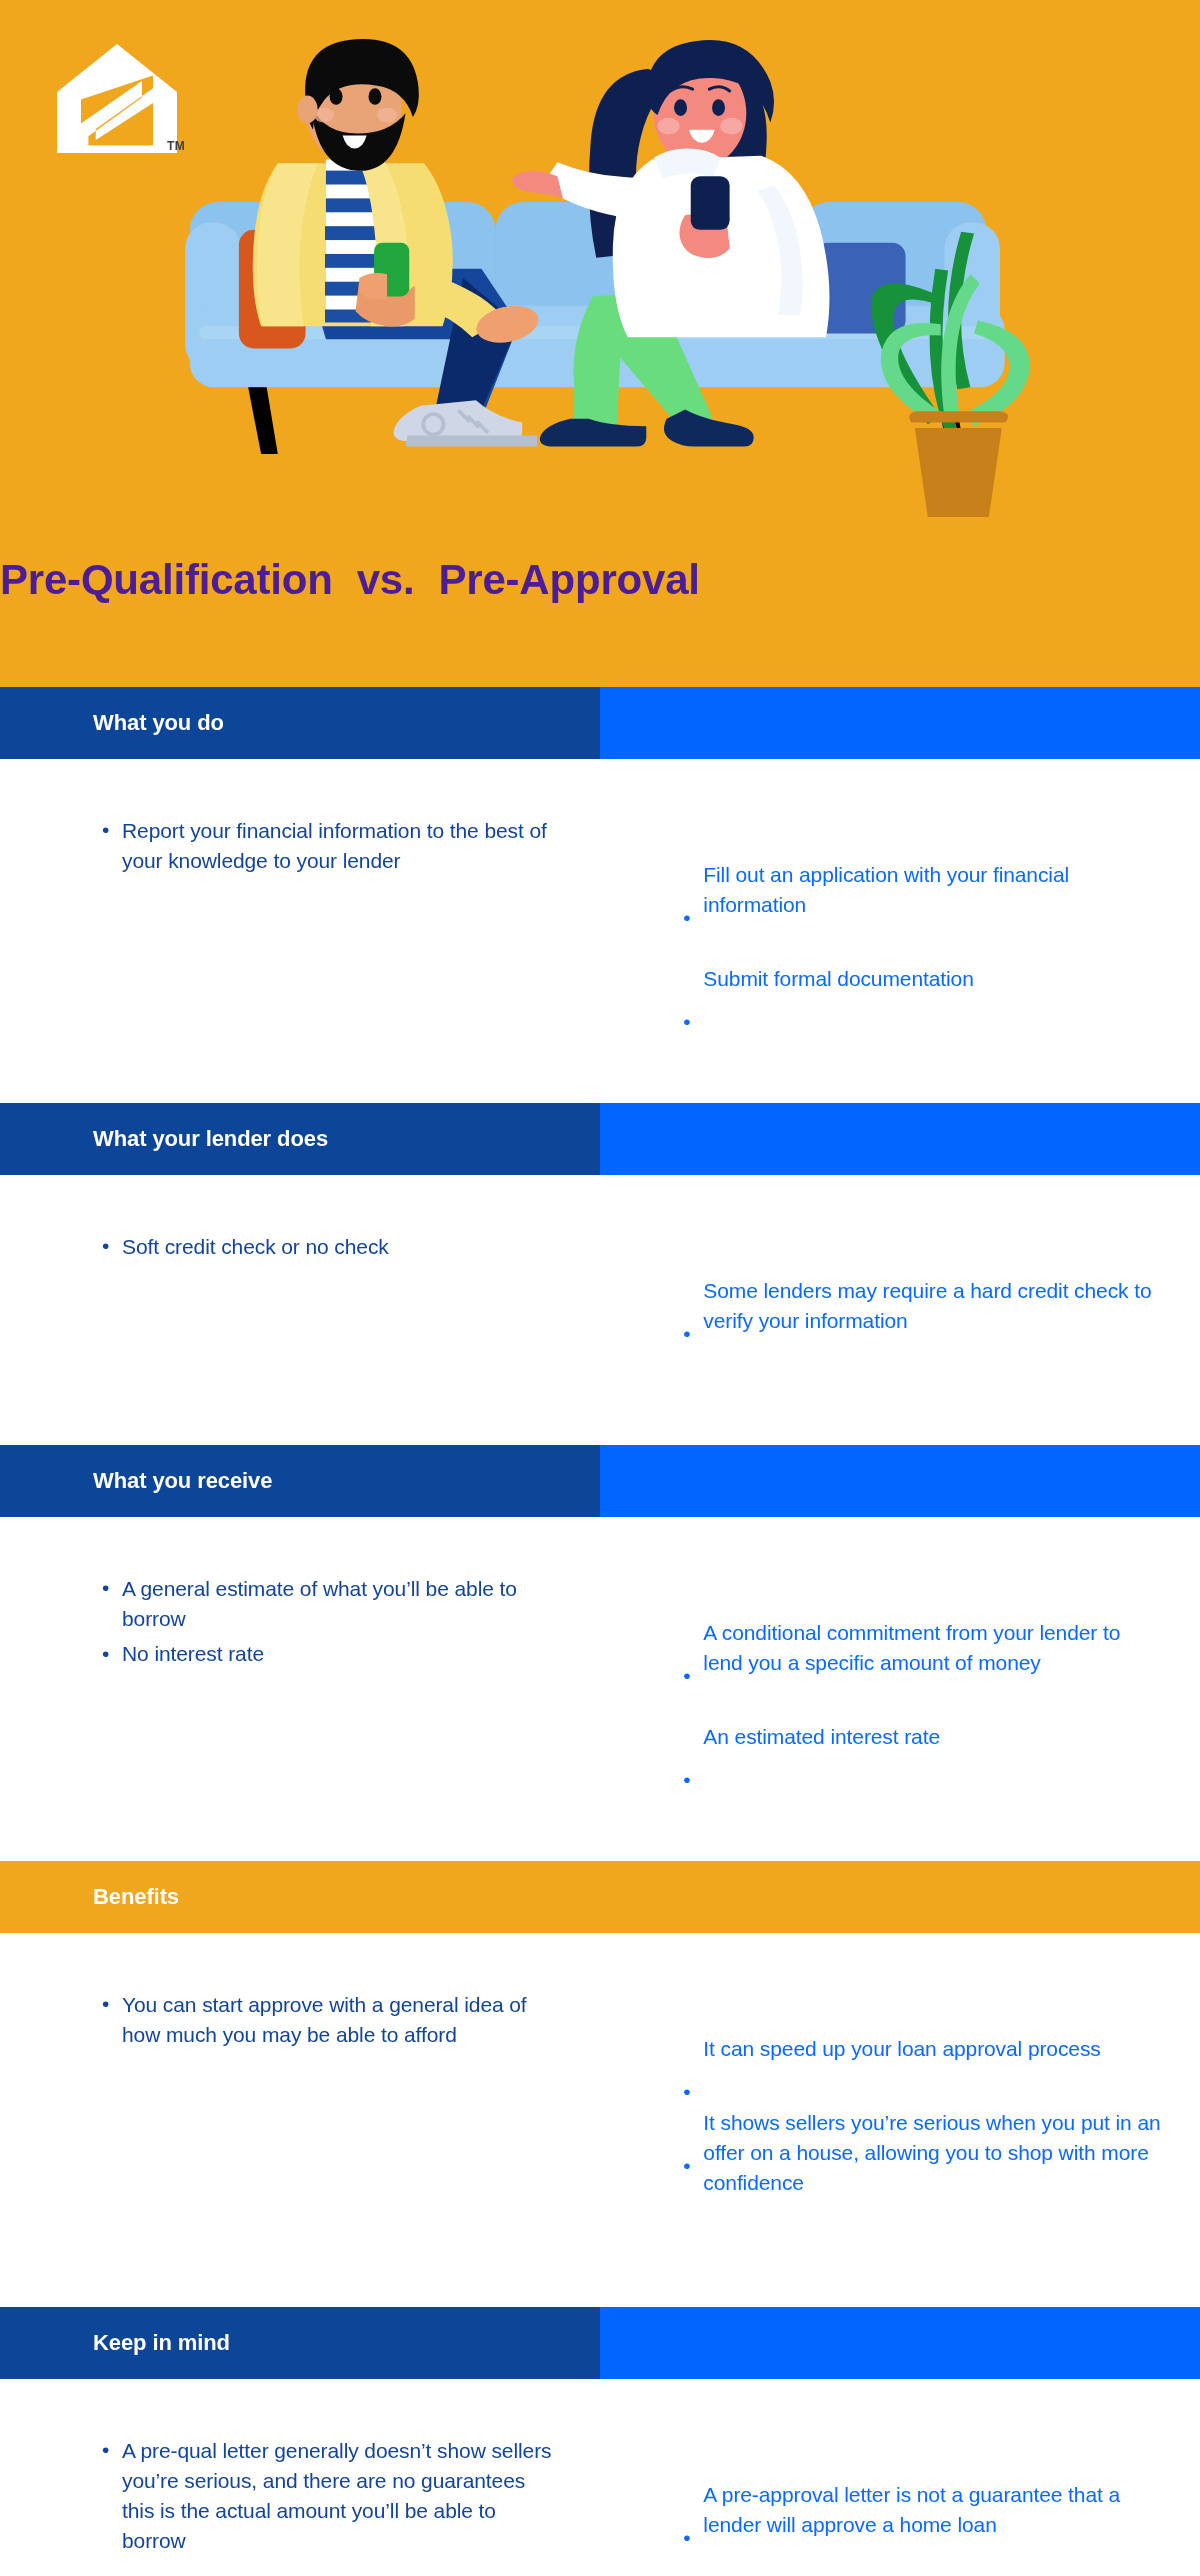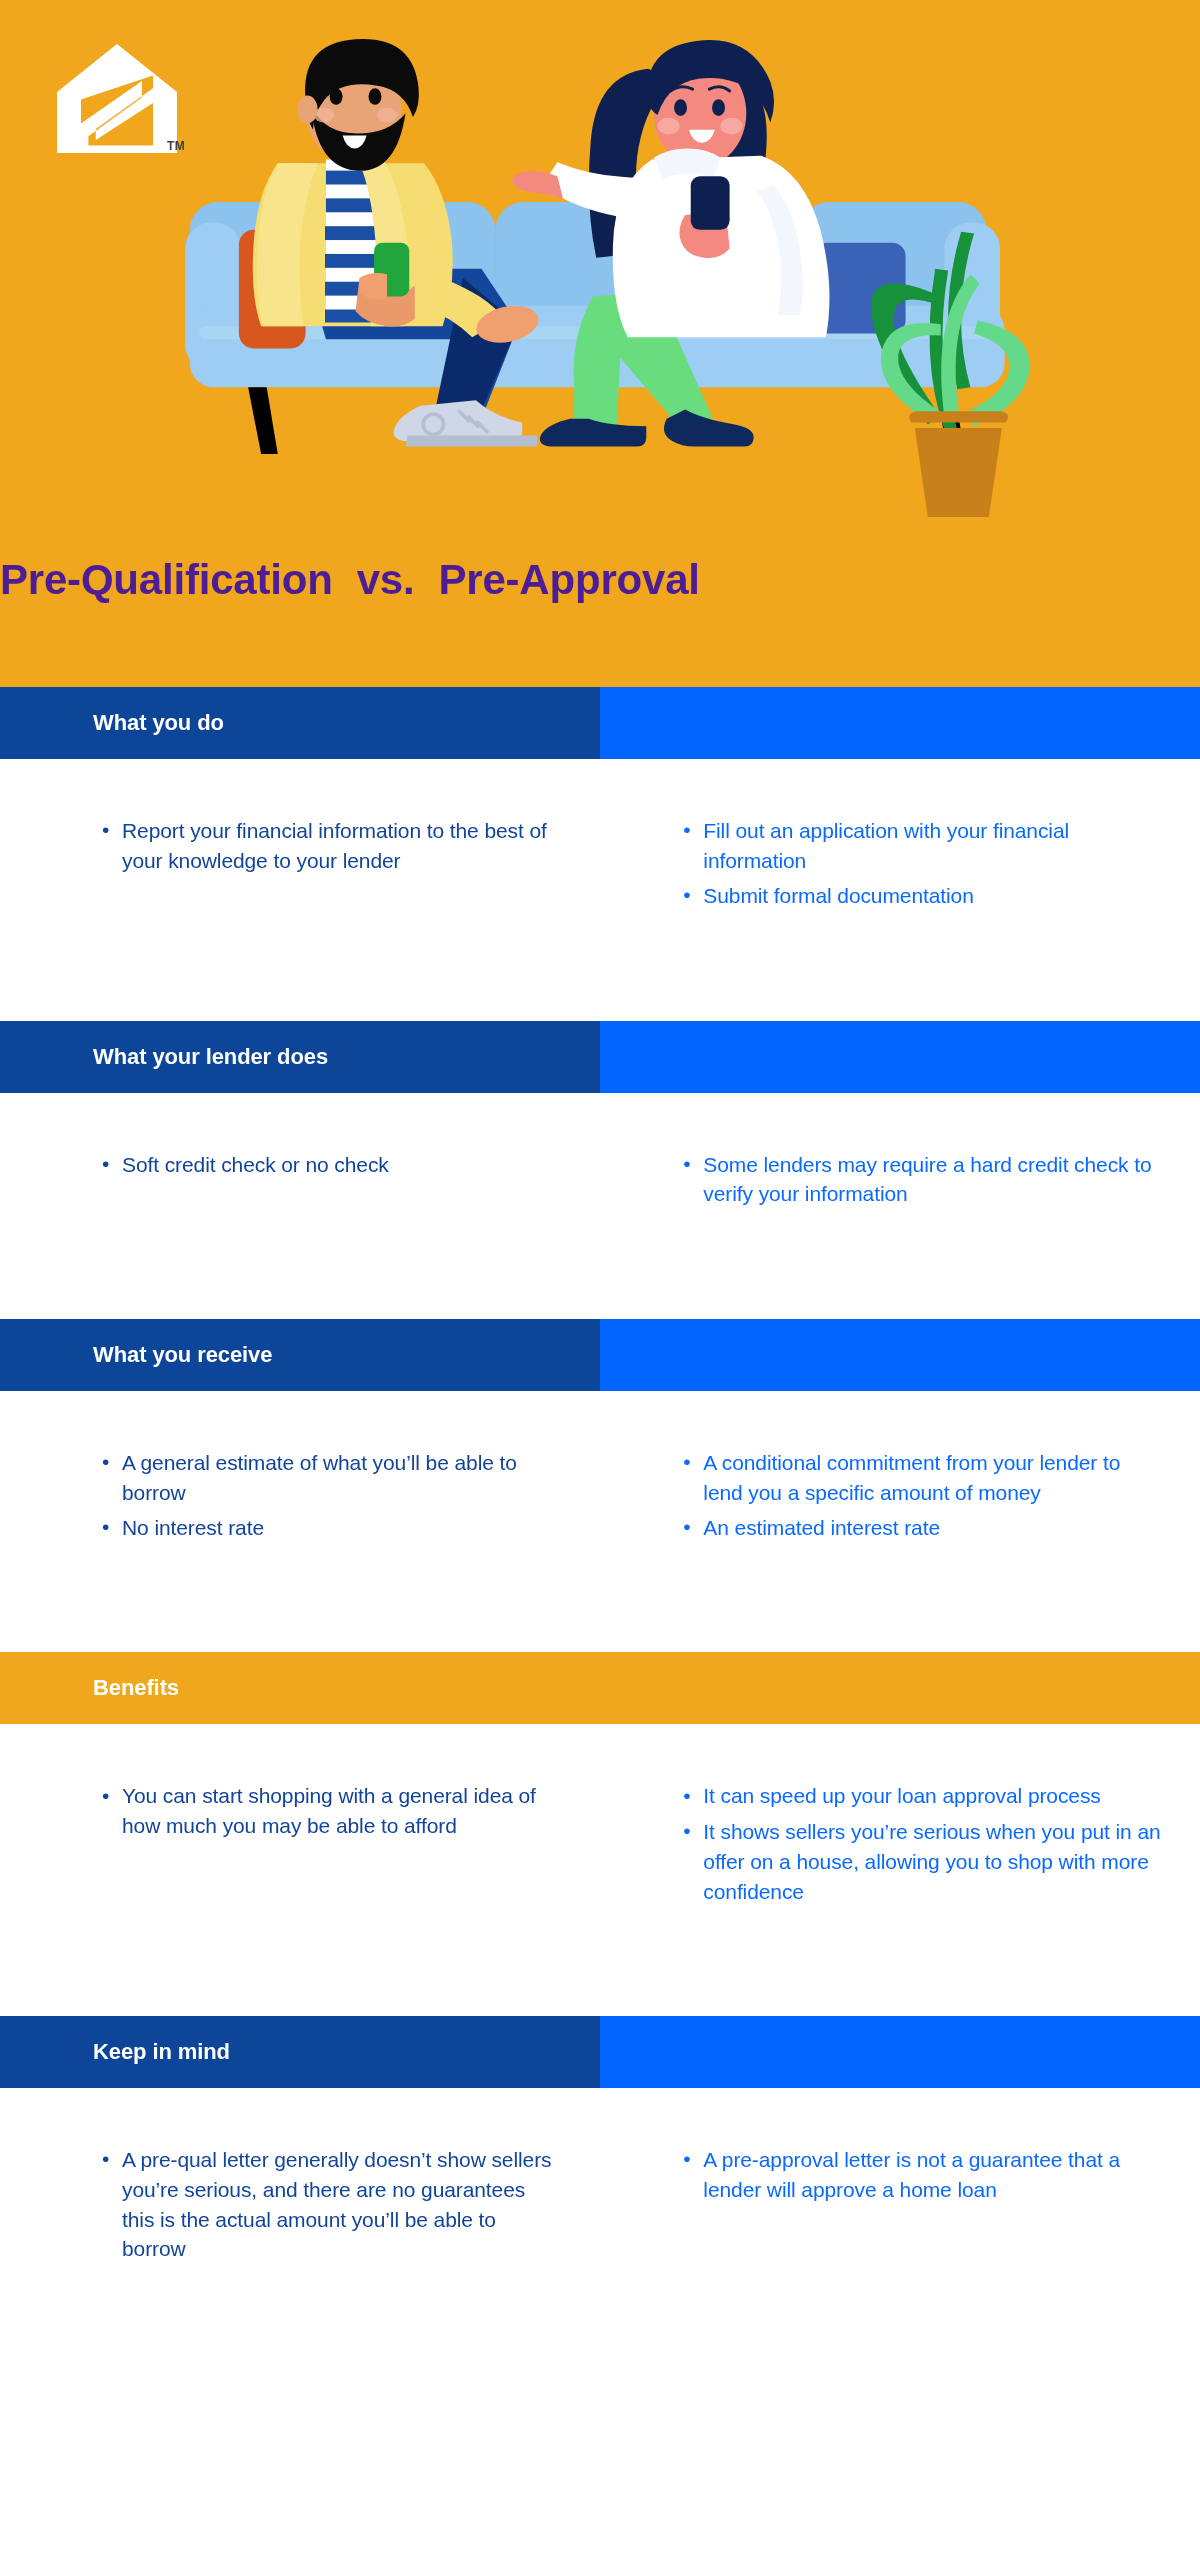--- a/index.html
+++ b/index.html
@@ -58,21 +58,21 @@
     line-height:1.42;
     margin-bottom:5.6px;
     letter-spacing:-0.1px;
   }
   ul.blist li:before {
     content:"•";
     position:absolute; left:1.9px; top:-0.9px;
     font-size:21px; line-height:1.42;
   }
   .col.left ul.blist li, .col.left ul.blist li:before { color:#11449b; }
-  .col.right ul.blist li, .col.right ul.blist li:before { color:#0a6aff; }
+  .col.right ul.blist li, .col.right ul.blist li:before { color:#0a6aff;margin-top:44px; }
 
   .gap-lg { height:52px; }
 </style>
 </head>
 <body>
 
 <div class="infographic">
 
   <div class="hero">
 
@@ -275,21 +275,21 @@
       <div class="section">
         <div class="hdr orange">
           <div class="hdr-left">
             <div class="hdr-title">Benefits</div>
           </div>
           <div class="hdr-right"></div>
         </div>
         <div class="body-row">
           <div class="col left">
             <ul class="blist">
-              <li>You can start shopping with a general idea of how much you may be able to afford</li>
+              <li>You can start approve with a general idea of how much you may be able to afford</li>
             </ul>
           </div>
           <div class="col right">
             <ul class="blist">
               <li>It can speed up your loan approval process</li>
               <li>It shows sellers you’re serious when you put in an offer on a house, allowing you to shop with more confidence</li>
             </ul>
           </div>
         </div>
         <div class="gap-lg"></div>

